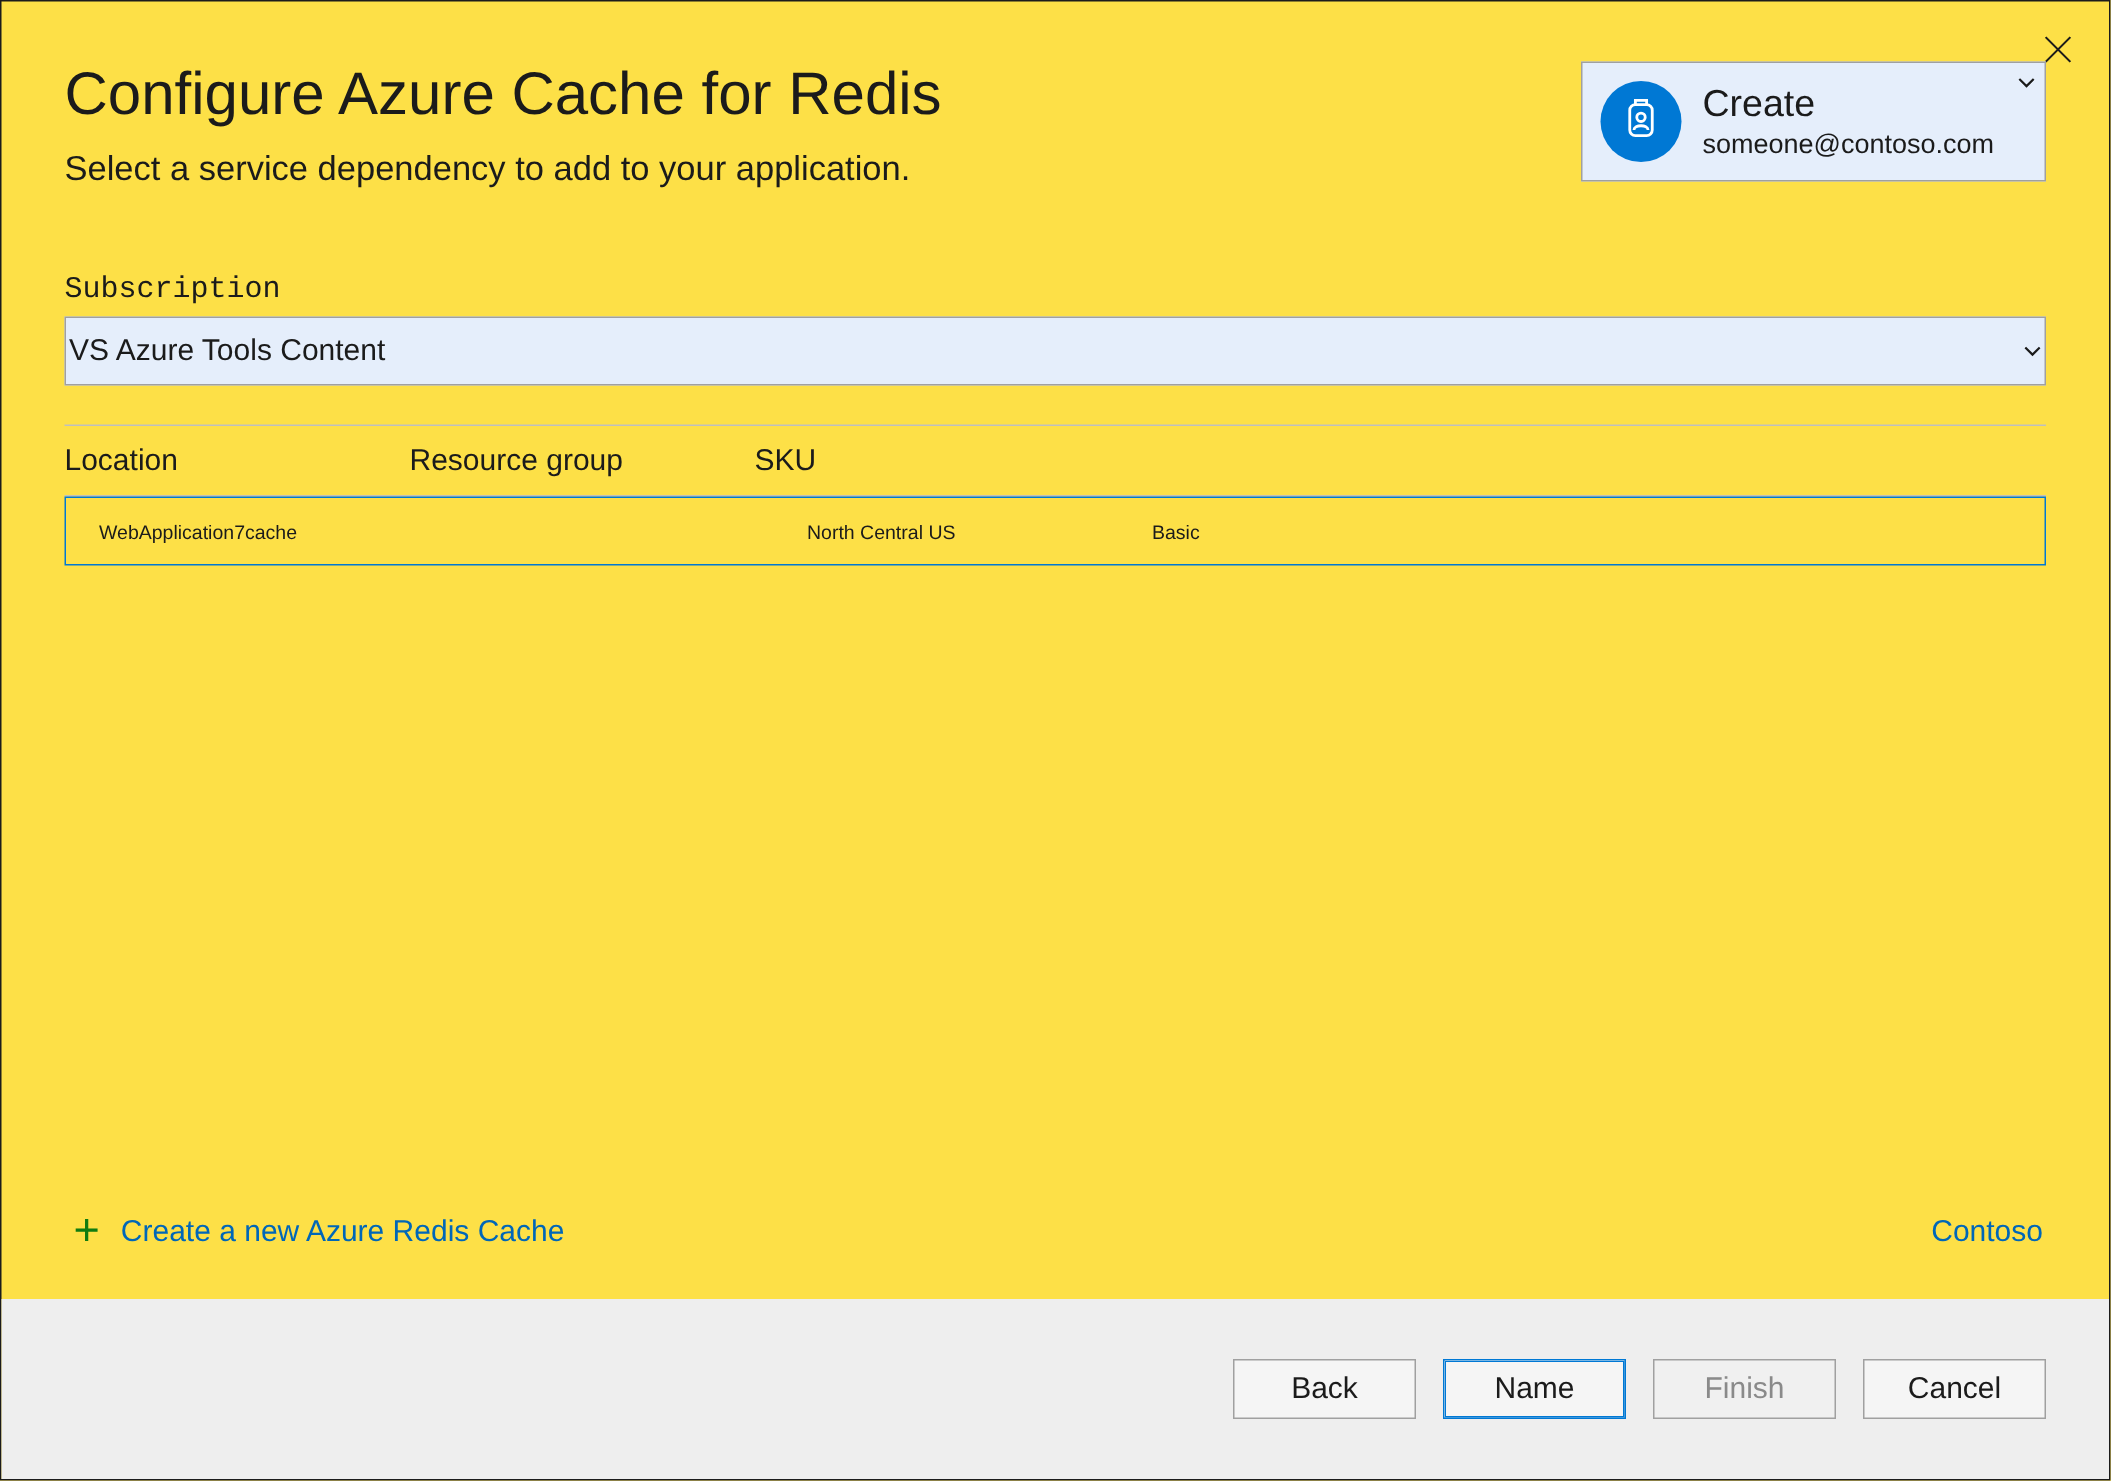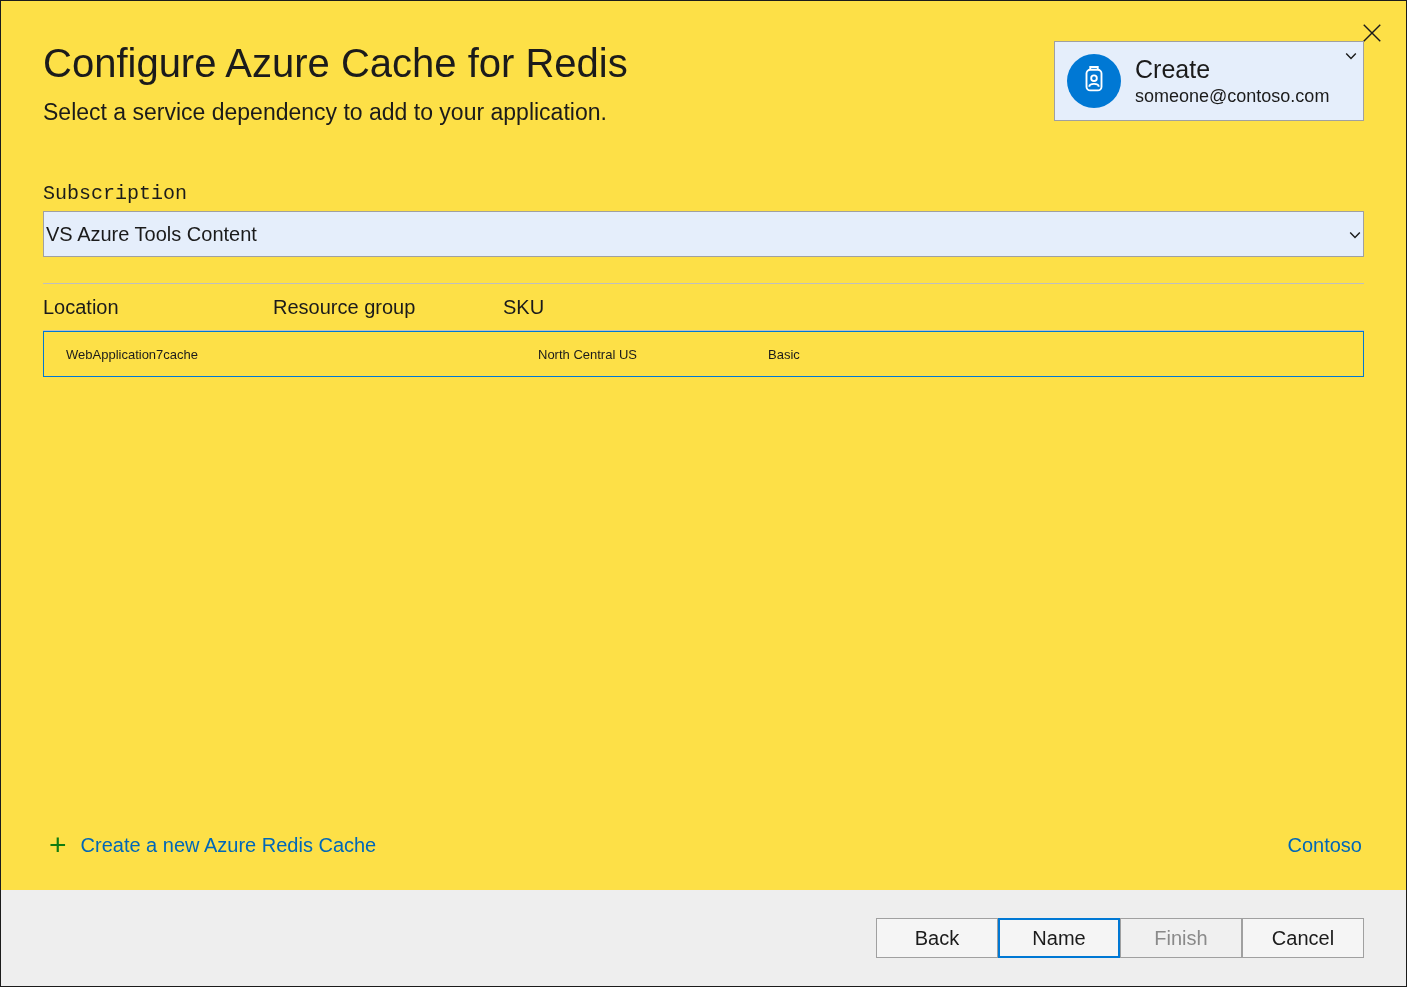--- a/index.html
+++ b/index.html
@@ -69,22 +69,22 @@
   .grid-row .col-rg{white-space:nowrap;overflow:hidden;text-overflow:clip;padding-right:16px;}
   .links-row{
     display:flex;justify-content:space-between;align-items:center;
     padding:0 2px 30px 6px;
   }
   .create-link{display:flex;align-items:center;color:var(--link);font-size:20px;cursor:pointer;}
   .create-link .plus{color:var(--green);font-size:30px;font-weight:400;margin-right:14px;line-height:1;}
   .refresh-link{color:var(--link);font-size:20px;cursor:pointer;}
   .spacer{flex:1 1 auto;}
   .footer{
-    background:var(--footer-bg);height:96px;display:flex;align-items:center;
-    justify-content:flex-end;padding:0 42px;text-align:right;
+    background:var(--footer-bg);height:120px;display:flex;align-items:center;
+    justify-content:flex-end;padding:0 42px;gap:18px;text-align:right;
   }
   .wiz-btn{
     width:120px;height:38px;font-size:20px;border:1px solid var(--border);
     background:#F5F5F5;display:flex;align-items:center;justify-content:center;cursor:pointer;
   }
   .wiz-btn.primary{border:1px solid var(--select-border);box-shadow:0 0 0 1px var(--select-border) inset;}
   .wiz-btn.disabled{color:var(--disabled);background:#F0F0F0;cursor:default;}
 </style>
 </head>
 <body>

